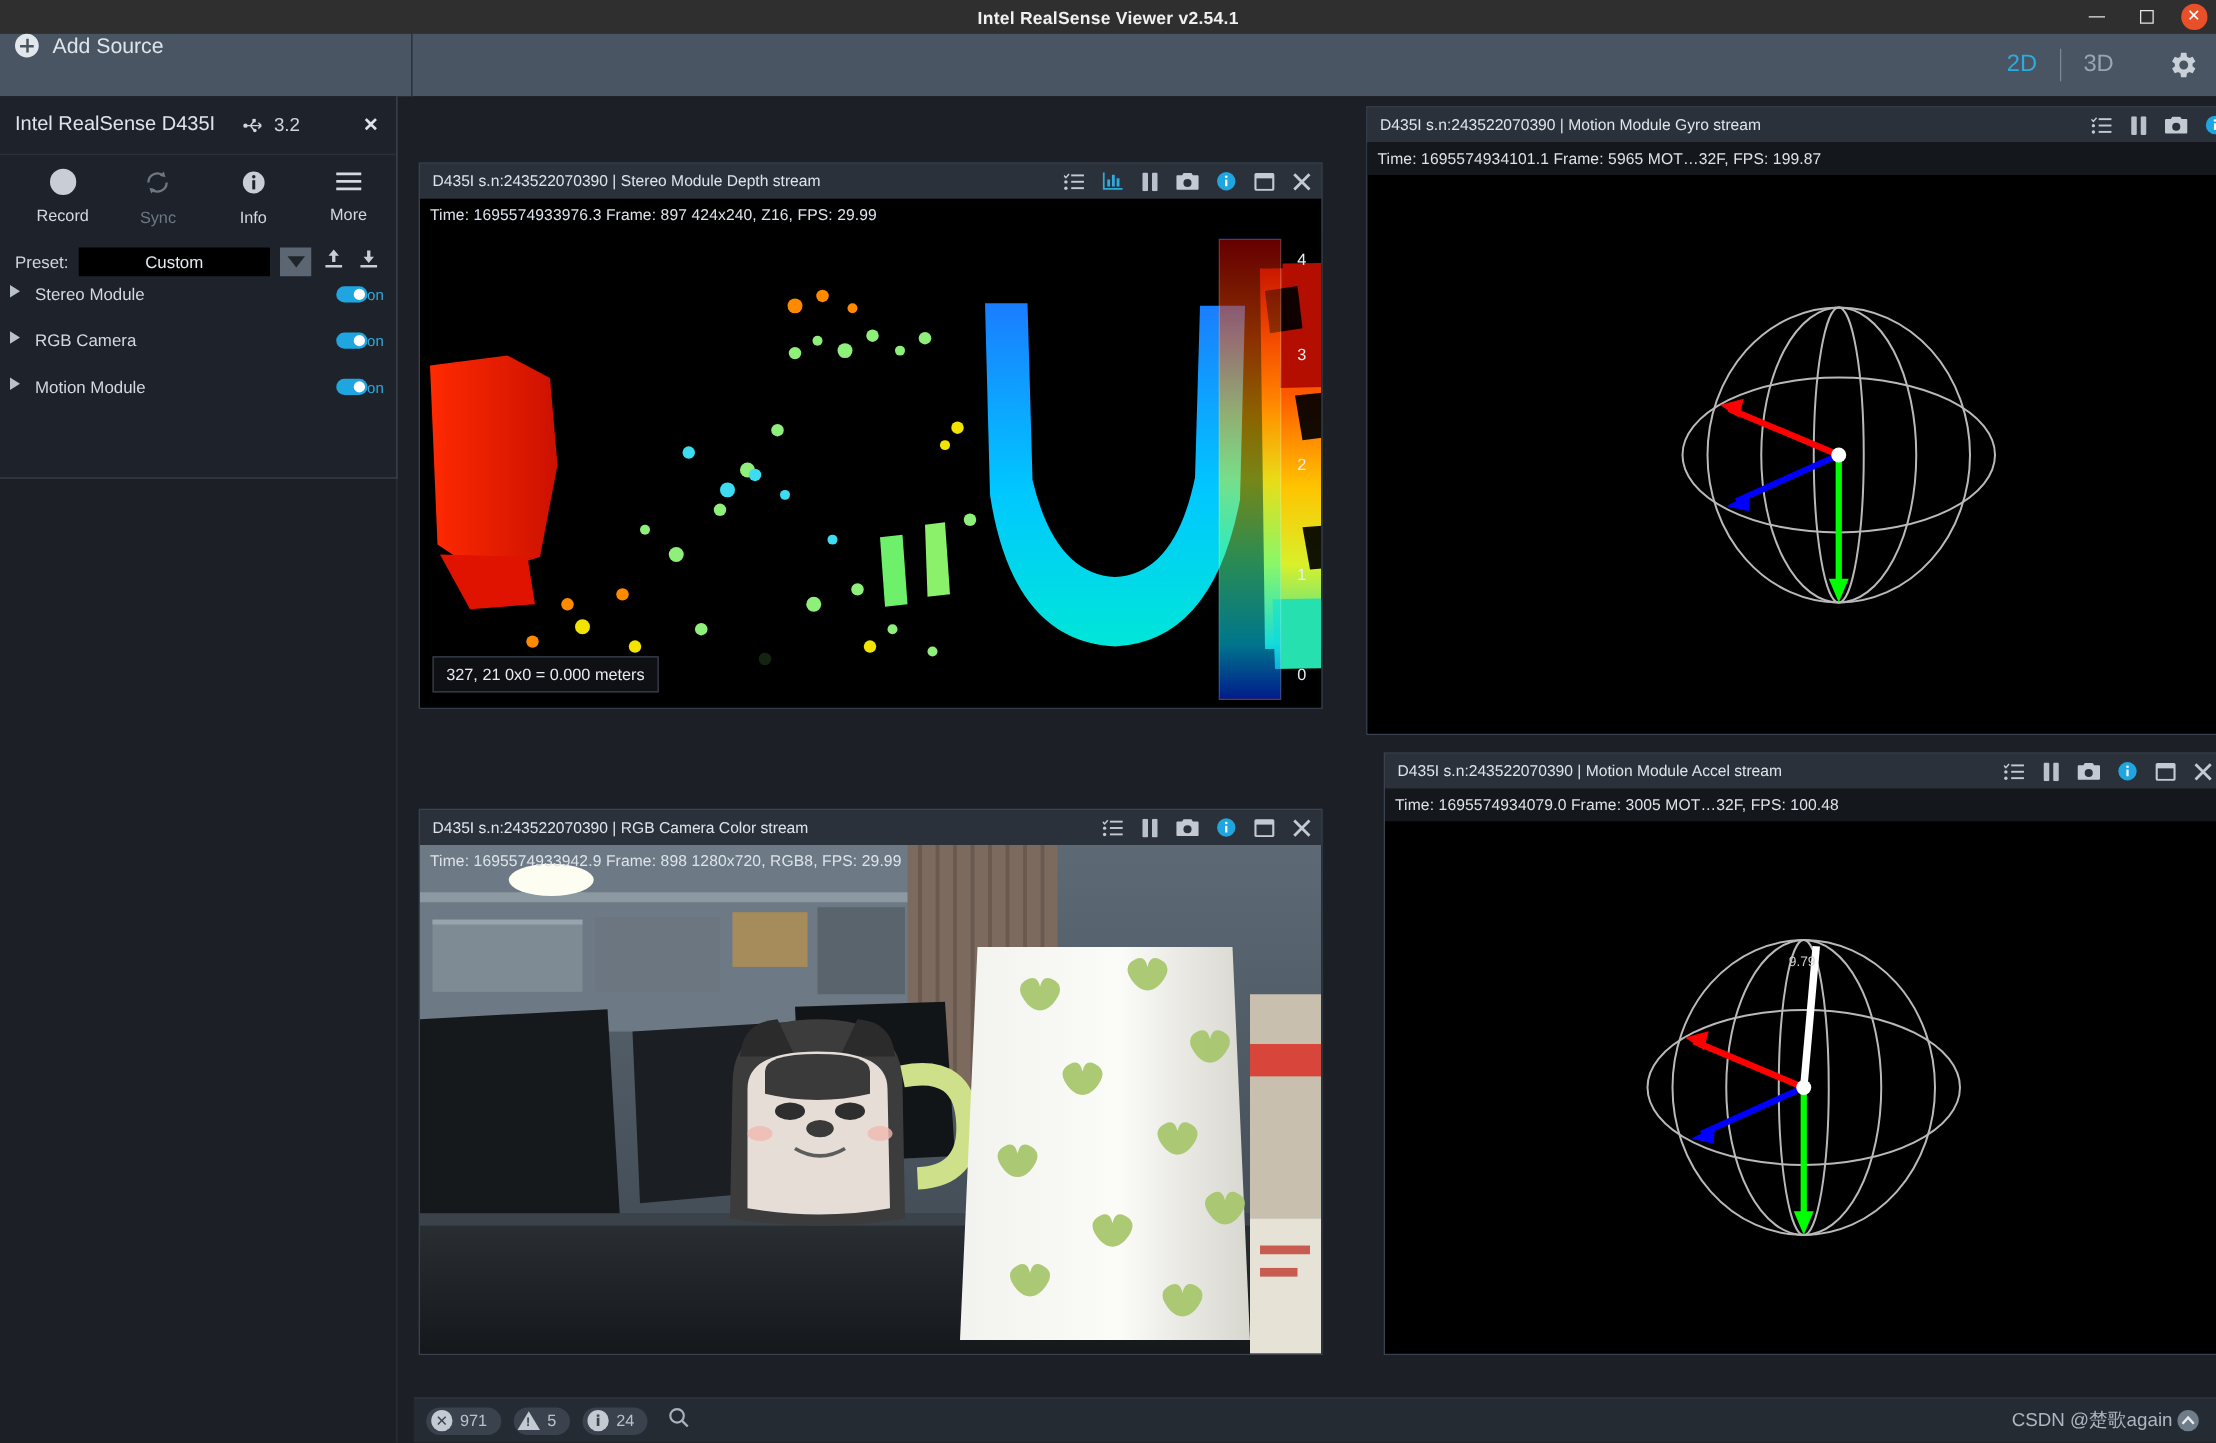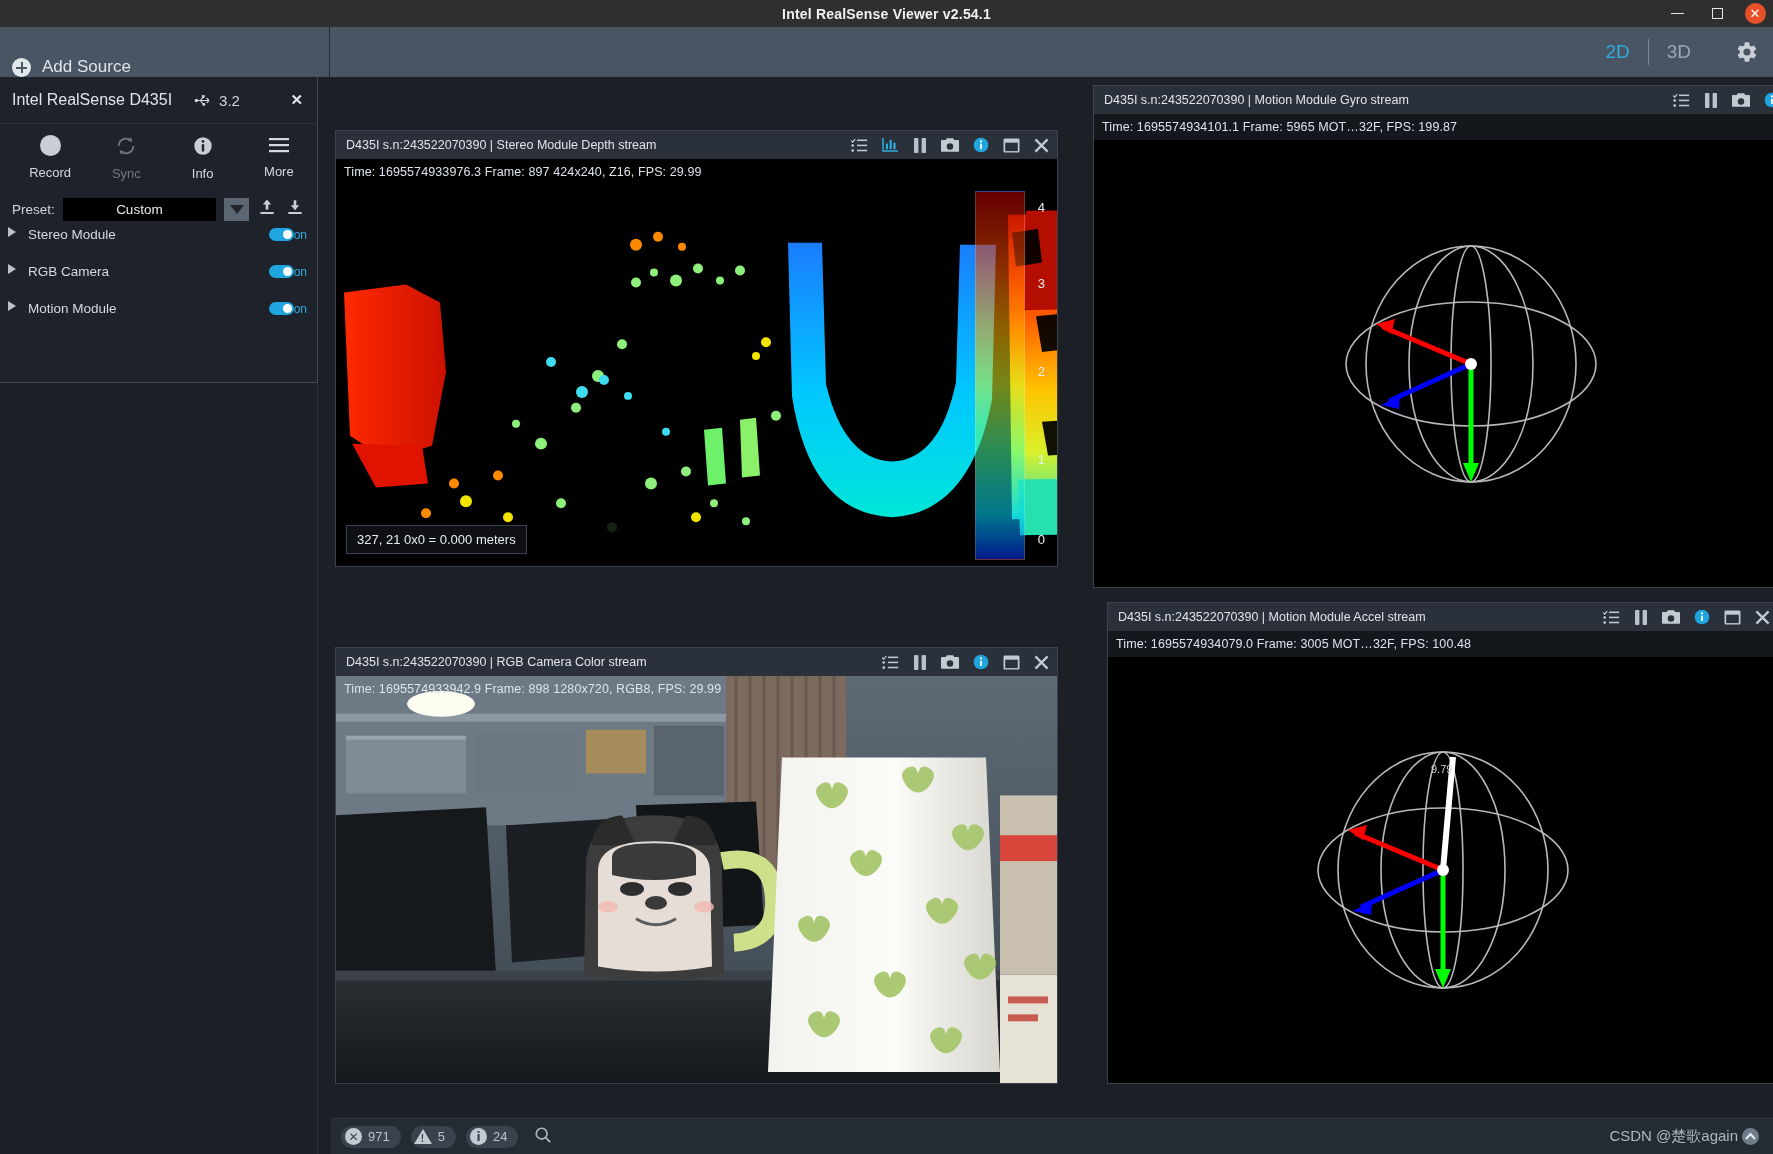--- a/index.html
+++ b/index.html
@@ -28,21 +28,21 @@
   .sq { width: 11px; height: 11px; border: 1.6px solid #e6e6e6; }
   .dash { width: 13px; height: 1.6px; background: #e6e6e6; }
 
   
   .toolbar {
     position: absolute; left: 0; top: 27px; width: 1773px; height: 50px;
     background: #495562;
   }
   .add-source {
     position: absolute; left: 0; top: 0; width: 330px; height: 50px;
-    display: flex; align-items: flex-end; color: #dfe4ea; font-size: 17px;
+    display: flex; align-items: flex-start; color: #dfe4ea; font-size: 17px;
     border-right: 1px solid #262b33;
     padding-left: 12px; gap: 11px;
   }
   .plus-icon { width: 19px; height: 19px; border-radius: 50%; background: #e2e7ec; position: relative; }
   .plus-icon:before, .plus-icon:after { content:""; position:absolute; background:#49555f; }
   .plus-icon:before { left: 4px; top: 8.5px; width: 11px; height: 2.5px; }
   .plus-icon:after  { top: 4px; left: 8.5px; height: 11px; width: 2.5px; }
 
   .view-toggle { position: absolute; right: 64px; top: 0; height: 50px; display: flex; align-items: center; gap: 0; justify-content: space-between; }
   .vt { font-size: 19px; padding: 0 18px; color: #9aa5b1; }

